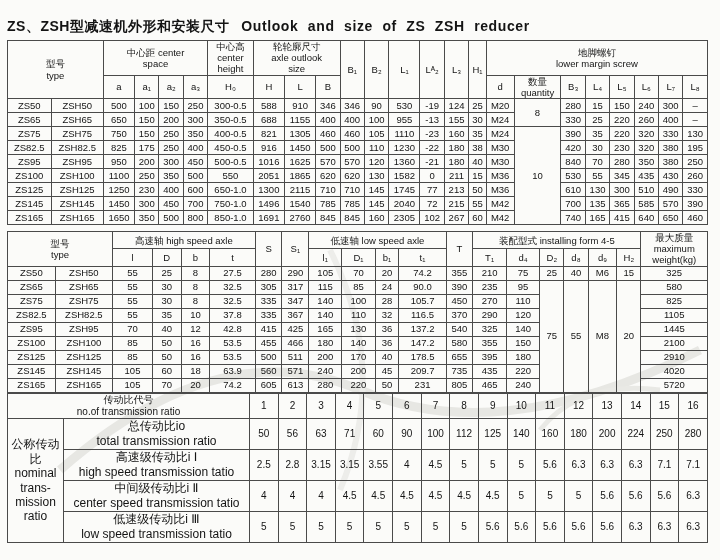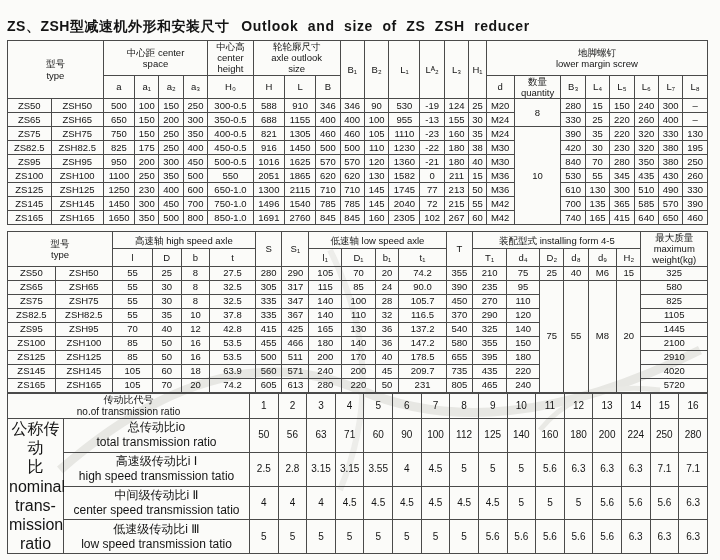--- a/index.html
+++ b/index.html
@@ -29,21 +29,21 @@
   #table1 td, #table2 td { height:13px; }
   #table1 thead th, #table2 thead th { font-size:9.5px; line-height:1.18; }
 
   #table2 { margin-top:6px; }
   .title2 { margin-top:12px; }
 
   #table3 { table-layout:fixed; }
   #table3 th, #table3 td { font-size:10px; height:24px; }
   #table3 col.c-side { width:56px; }
   #table3 col.c-lab  { width:186px; }
-  #table3 td.side   { font-size:16px; line-height:1.2; }
+  #table3 td.side   { font-size:12px; line-height:1.2; }
   #table3 td.rowlab { font-size:12px; line-height:1.25; }
 </style>
 </head>
 <body>
 
 <svg class="wm" width="720" height="560">
   <path d="M60 470 Q 220 330 360 390 T 700 350" stroke="#e7e7e3" stroke-width="9" fill="none"></path>
   <path d="M540 430 q 40 -50 120 -40" stroke="#e9e9e5" stroke-width="5" fill="none"></path>
   <path d="M330 250 q 60 120 10 240" stroke="#ededea" stroke-width="6" fill="none"></path>
 </svg>

